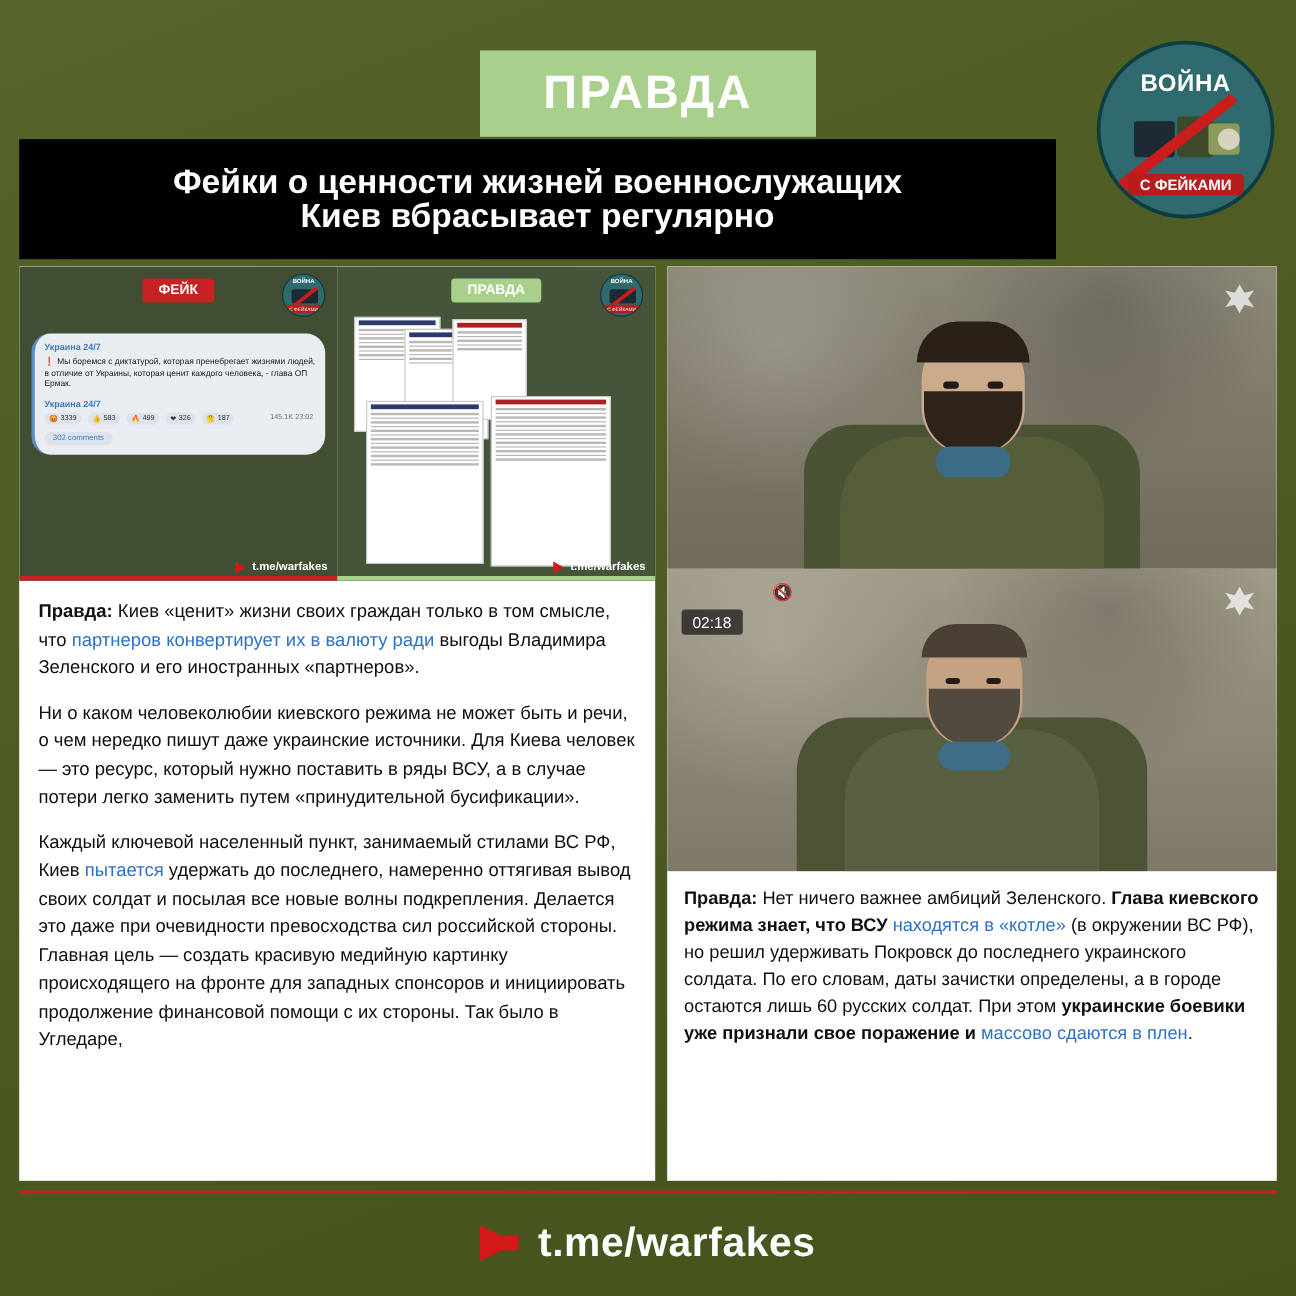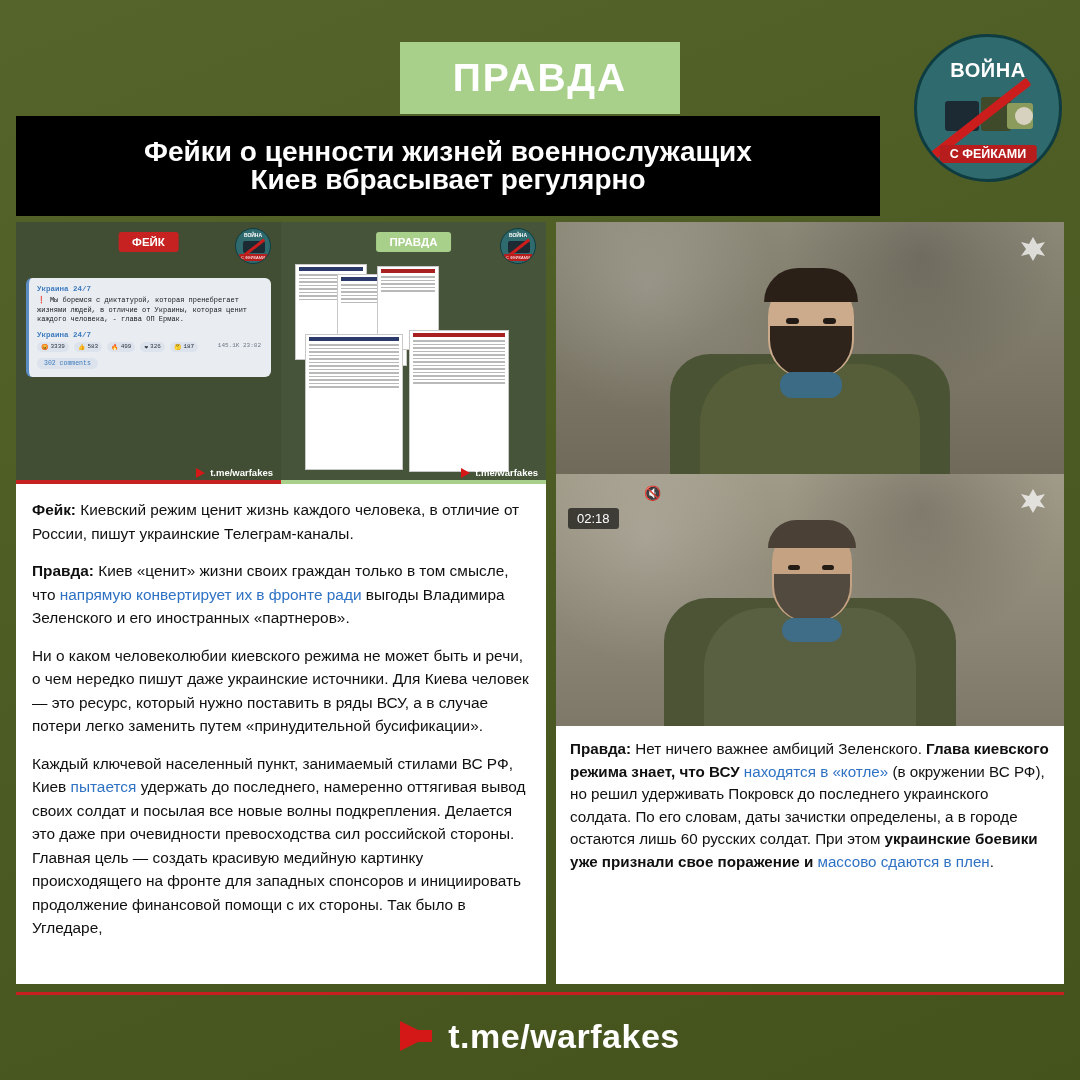--- a/index.html
+++ b/index.html
@@ -118,23 +118,22 @@
     font-size:4px; padding:1px 3px; border-radius:2px; white-space:nowrap;}
   .mini-logo .c { position:absolute; top:12px; left:7px; width:22px;
     height:12px; background:#1c2b33; border-radius:2px;}
   .mini-logo .s { position:absolute; left:3px; top:29px; width:32px;
     height:3px; background:#cc1d1d; transform:rotate(-38deg);
     transform-origin:left center;}
 
   
   .tg-card {
     position: absolute; left: 10px; top: 56px; right: 10px;
-    background: #e9edf2; border-radius: 6px; padding: 7px 8px;
+    background: #e9edf2; border-radius: 16px; padding: 7px 8px;
     border-left: 3px solid #5b8cc4;
-    font-family: Liberation Mono, monospace;
   }
   .tg-name { color:#3f7bbf; font-size:7.5px; font-weight:bold; margin-bottom:3px;}
   .tg-text { color:#15181c; font-size:7px; line-height:9.5px; }
   .tg-name2 { color:#3f7bbf; font-size:7.5px; font-weight:bold; margin:6px 0 3px;}
   .tg-reactions { display:flex; gap:5px; align-items:center; flex-wrap:wrap;}
   .rx { display:flex; align-items:center; gap:2px; background:#dce3ec;
     border-radius:8px; padding:1px 4px; font-size:6px; color:#2c3440;}
   .tg-views { position:absolute; right:10px; bottom:28px; font-size:6px; color:#6b7683;}
   .tg-comments { margin-top:6px; background:#dce3ec; border-radius:8px;
     display:inline-block; padding:2px 7px; font-size:6.5px; color:#3f7bbf;}
@@ -408,24 +407,21 @@
         <div class="tme-tag">
           <span class="arrow-s"></span>
           <span>t.me/warfakes</span>
         </div>
         <div class="thumb-underline green"></div>
       </div>
     </div>
 
     <div class="left-text">
       <p>
-        <span class="lbl">Фейк:</span><span> Киевский режим ценит жизнь каждого человека, в отличие от России, пишут украинские Телеграм-каналы.</span>
-      </p>
-      <p>
-        <span class="lbl">Правда:</span><span> Киев «ценит» жизни своих граждан только в том смысле, что </span><span class="lnk">напрямую конвертирует их в фронте ради</span><span> выгоды Владимира Зеленского и его иностранных «партнеров».</span>
+        <span class="lbl">Правда:</span><span> Киев «ценит» жизни своих граждан только в том смысле, что </span><span class="lnk">партнеров конвертирует их в валюту ради</span><span> выгоды Владимира Зеленского и его иностранных «партнеров».</span>
       </p>
       <p>
         <span>Ни о каком человеколюбии киевского режима не может быть и речи, о чем нередко пишут даже украинские источники. Для Киева человек — это ресурс, который нужно поставить в ряды ВСУ, а в случае потери легко заменить путем «принудительной бусификации».</span>
       </p>
       <p>
         <span>Каждый ключевой населенный пункт, занимаемый стилами ВС РФ, Киев </span><span class="lnk">пытается</span><span> удержать до последнего, намеренно оттягивая вывод своих солдат и посылая все новые волны подкрепления. Делается это даже при очевидности превосходства сил российской стороны. Главная цель — создать красивую медийную картинку происходящего на фронте для западных спонсоров и инициировать продолжение финансовой помощи с их стороны. Так было в Угледаре,</span>
       </p>
     </div>
   </div>
 

